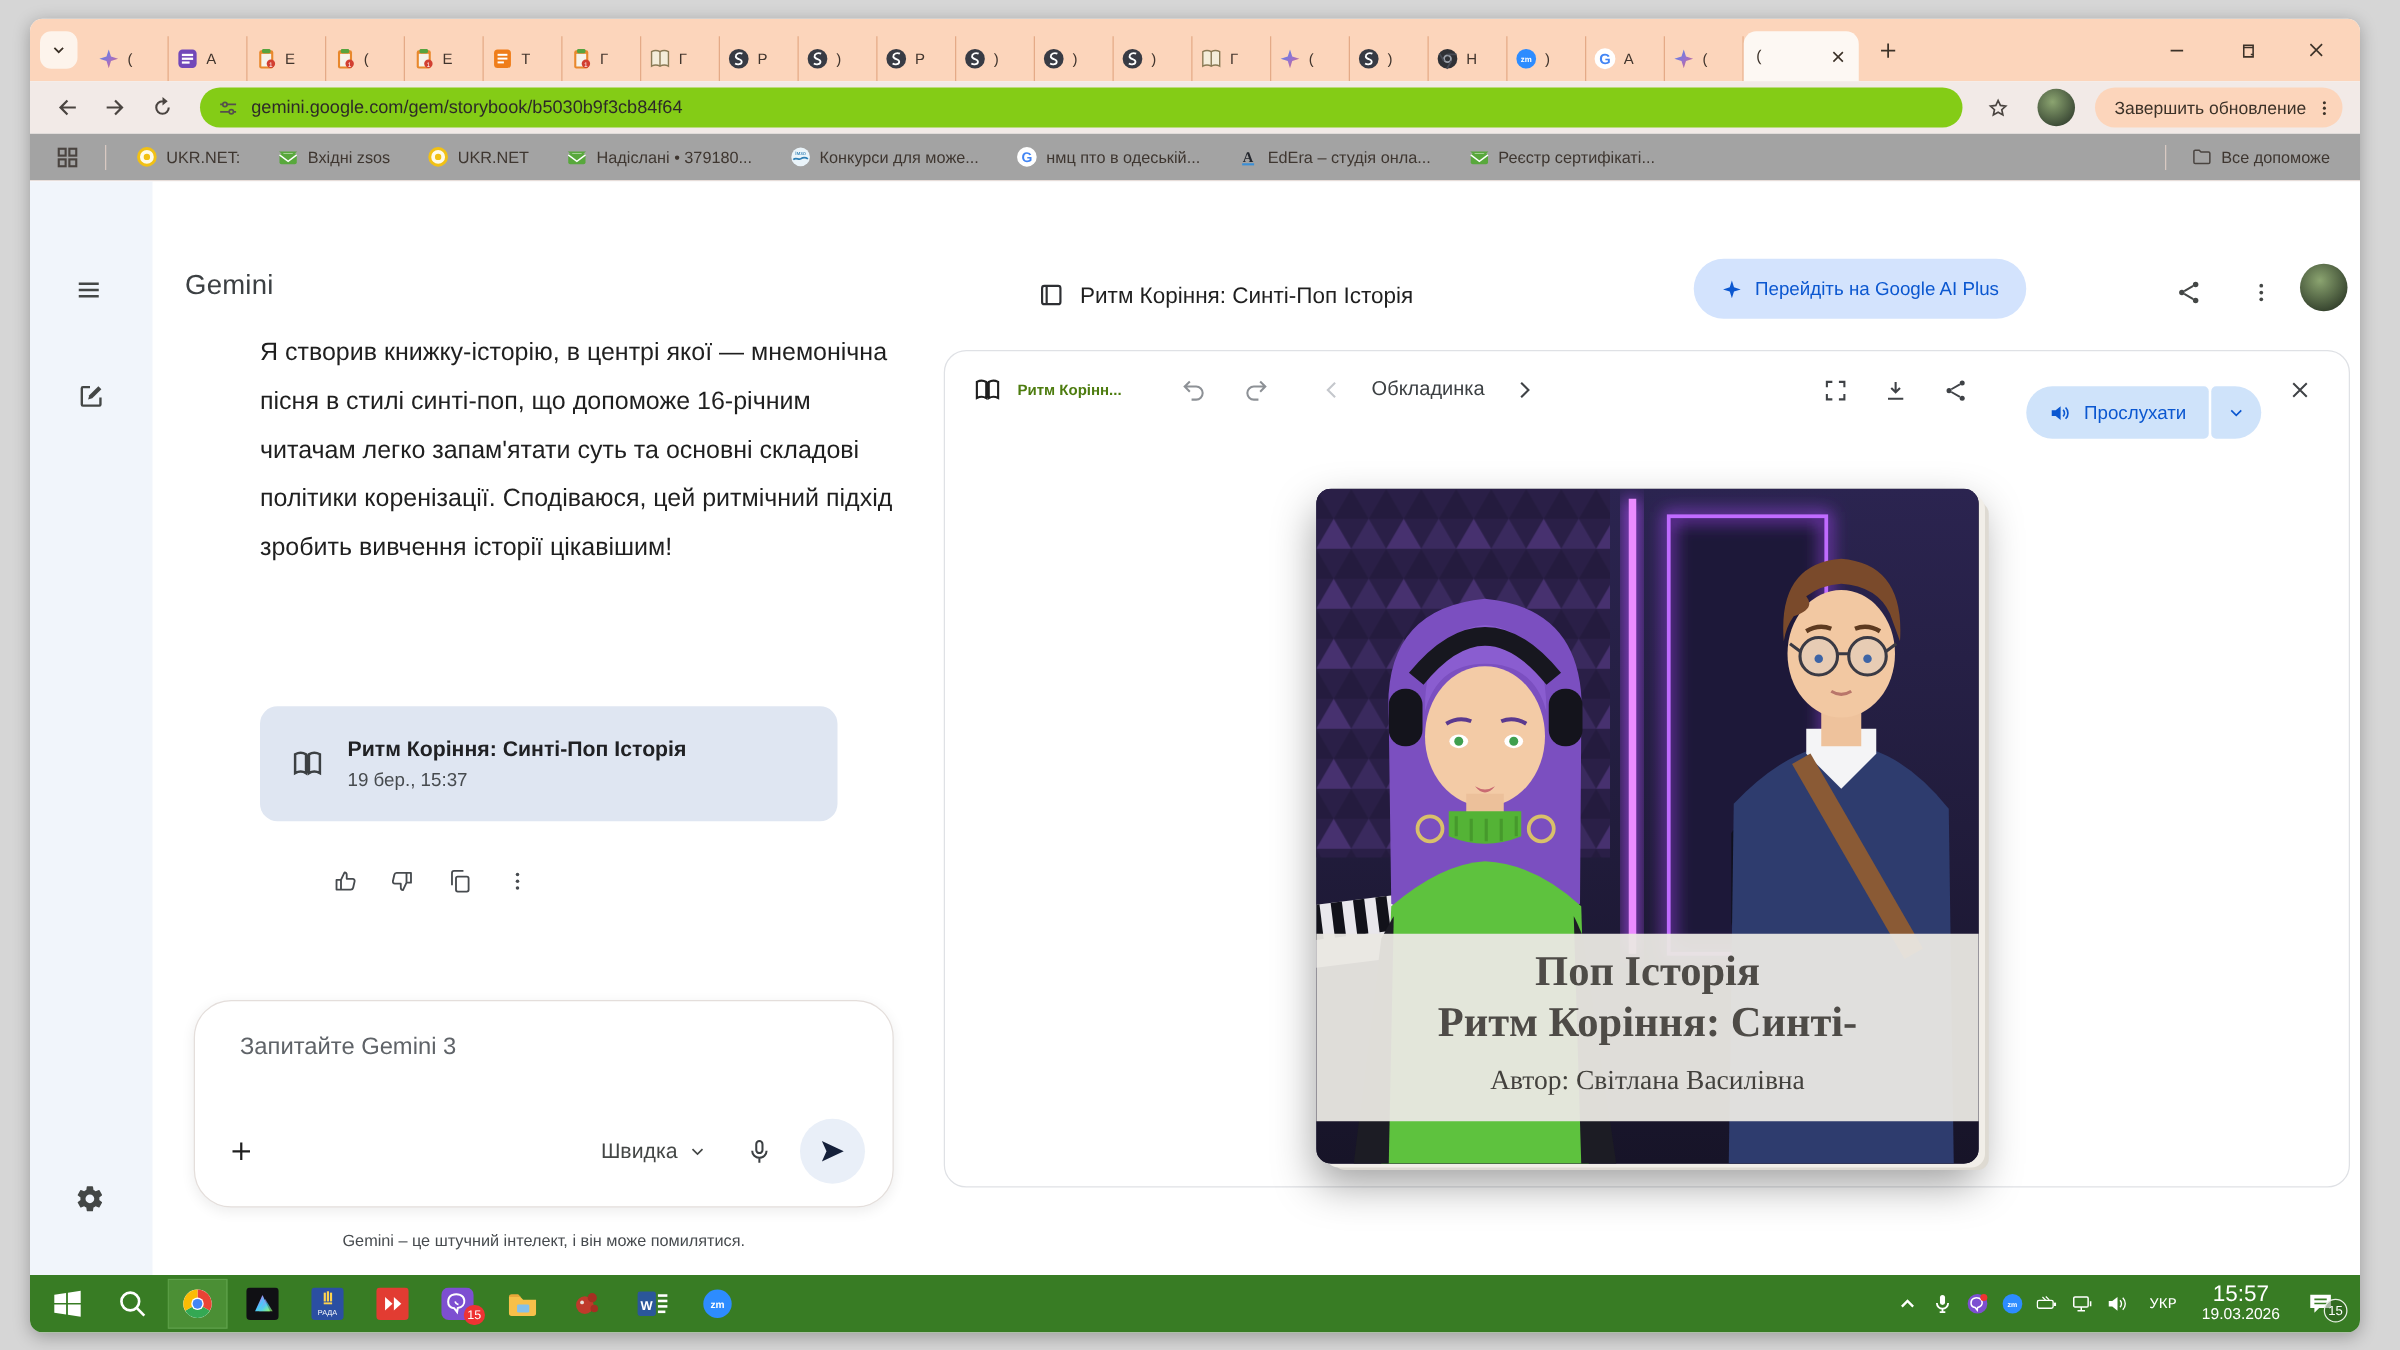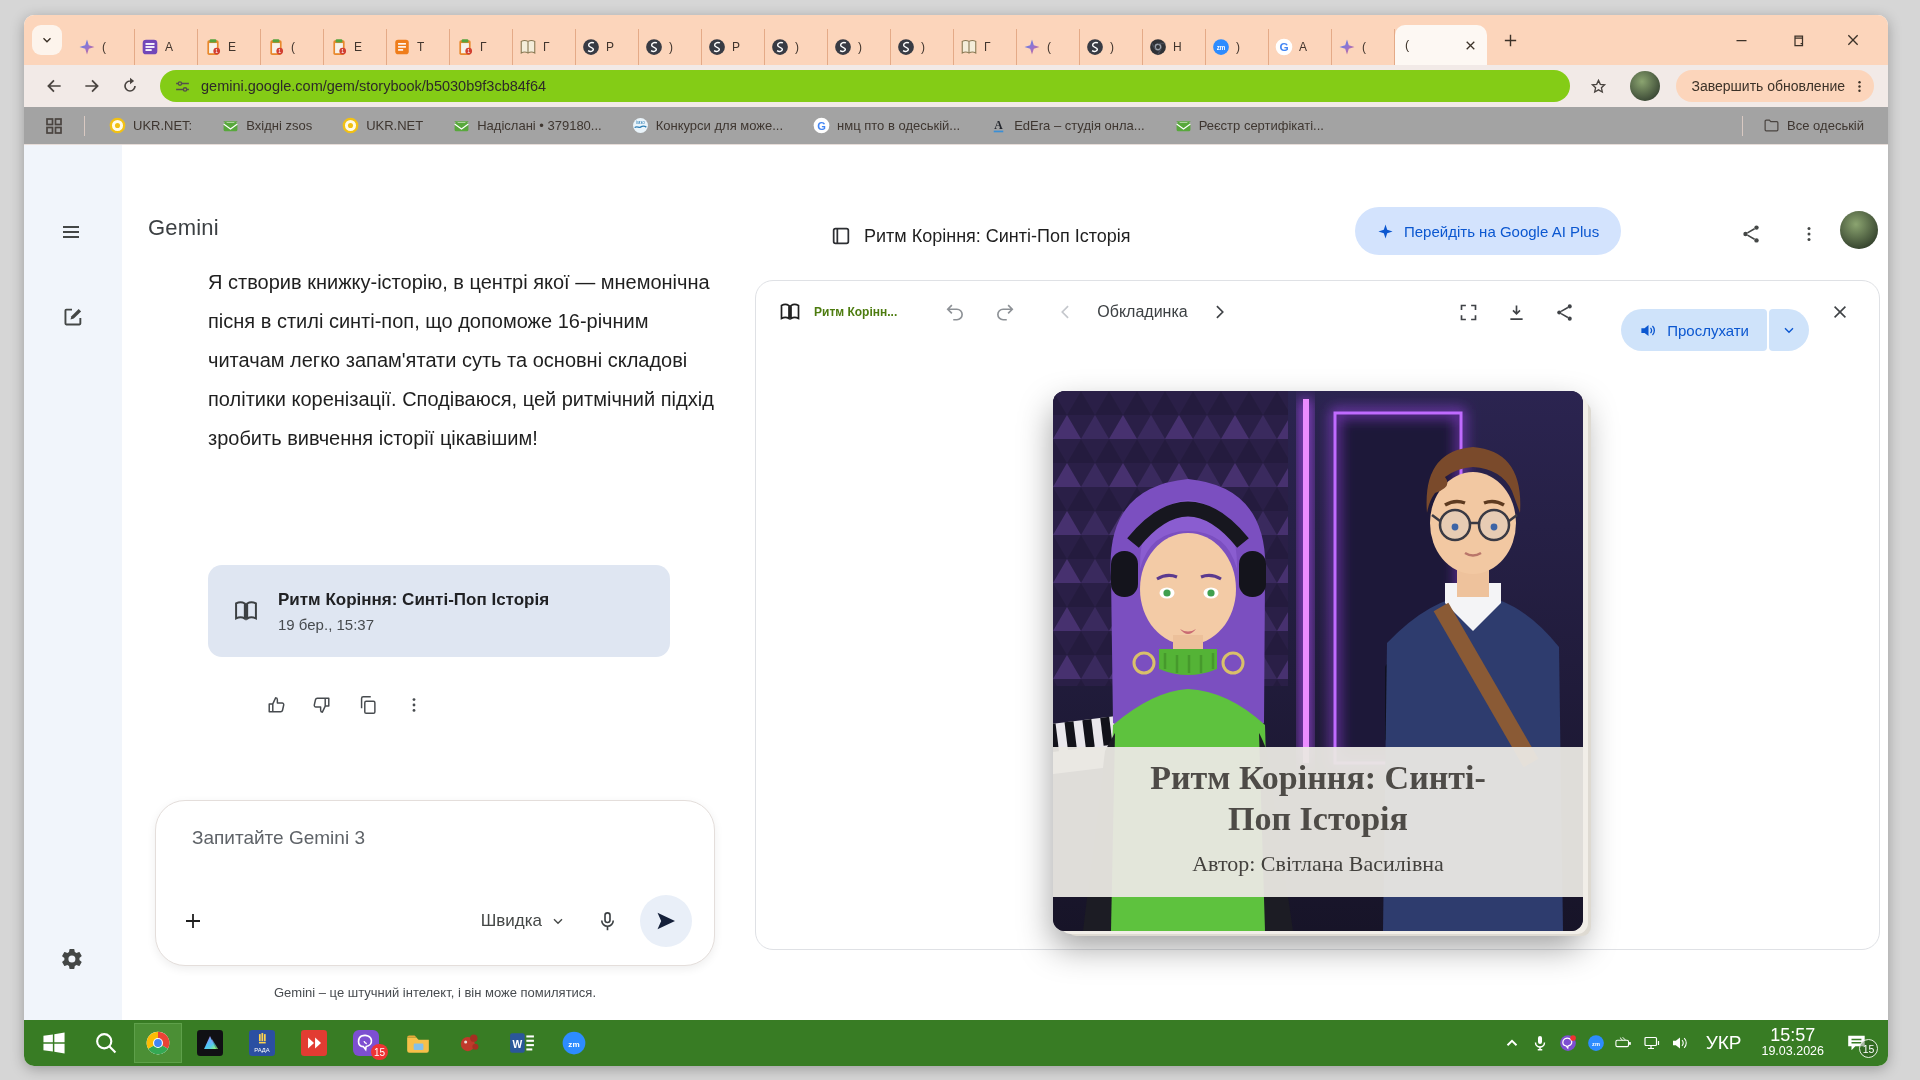--- a/index.html
+++ b/index.html
@@ -103,21 +103,21 @@
   
   .taskbar { height:46px; background:#387c24; flex:none; display:flex; align-items:center; padding:0 6px; }
   .tb-tile { width:48px; height:40px; display:flex; align-items:center; justify-content:center; position:relative; flex:none; }
   .tb-tile svg { width:26px; height:26px; }
   .tb-tile.active-app { background:#4b8f35; box-shadow:inset 0 0 0 1px #5ea04a; }
   .tb-badge { position:absolute; right:2px; bottom:3px; min-width:16px; height:16px; border-radius:8px; background:#e33; color:#fff;
       font-size:10px; display:flex; align-items:center; justify-content:center; padding:0 3px; }
   .tray { margin-left:auto; display:flex; align-items:center; gap:4px; padding-right:4px; }
   .tray-ic { width:28px; height:30px; display:flex; align-items:center; justify-content:center; flex:none; }
   .tray-ic svg { width:18px; height:18px; }
-  .tray-lang { color:#fff; font-size:19px; padding:0 8px; }
+  .tray-lang { color:#fff; font-size:12px; padding:0 8px;font-family:Liberation Mono, monospace; }
   .tray-clock { color:#fff; text-align:center; line-height:16px; padding:0 8px; }
   .tray-clock .t { font-size:18px; }
   .tray-clock .d { font-size:12.5px; }
   .tray-notif { position:relative; width:42px; height:34px; display:flex; align-items:center; justify-content:center; }
   .notif-badge { position:absolute; right:0px; bottom:2px; width:19px; height:19px; border-radius:50%; border:1.5px solid #e8f0e4;
       color:#fff; font-size:10.5px; display:flex; align-items:center; justify-content:center; background:rgba(40,80,30,.4); }
 </style>
 </head>
 <body>
 
@@ -515,21 +515,21 @@
             </span>
             <span class="blabel">Реєстр сертифікаті...</span>
           </div>
         </div>
       <div class="bm-right">
         <div class="bm-divider"></div>
         <div class="bookmark">
           <svg width="17" height="17" viewBox="0 0 24 24">
               <path d="M3 6a1.5 1.5 0 0 1 1.5-1.5H9l2 2h8.5A1.5 1.5 0 0 1 21 8v10a1.5 1.5 0 0 1-1.5 1.5h-15A1.5 1.5 0 0 1 3 18z" fill="none" stroke="#4a4440" stroke-width="1.7"></path>
             </svg>
-          <span class="blabel">Все одеській</span>
+          <span class="blabel">Все допоможе</span>
         </div>
       </div>
     </div>
 
     <div class="content">
       <div class="rail"></div>
 
       <div class="icon-btn" style="left:32px;top:72px;width:30px;height:30px">
         <svg width="24" height="24" viewBox="0 0 24 24">
             <g stroke="#444746" stroke-width="2">
@@ -829,22 +829,22 @@
               <rect x="120" y="244" width="30" height="28" fill="#ecc09a"></rect>
               <path d="M52 540 L60 334 Q100 300 135 298 Q175 300 212 334 L218 540 Z" fill="#5ec23e"></path>
               <path d="M106 258 h58 v20 q-29 12 -58 0 Z" fill="#54b336"></path>
               <path d="M112 262 v16 M124 264 v18 M136 264 v18 M148 264 v18 M160 262 v16" stroke="#46992c" stroke-width="2.5"></path>
               <path d="M30 540 L52 360 Q60 345 62 342 L58 540 Z" fill="#1c1c24"></path>
               <path d="M240 540 L214 360 Q208 345 206 342 L212 540 Z" fill="#1c1c24"></path>
             </g>
           </svg>
           <div class="cover-band">
             <div class="title-wrap">
+              <div class="title-line">Поп Історія</div>
               <div class="title-line">Ритм Коріння: Синті-</div>
-              <div class="title-line">Поп Історія</div>
             </div>
             <div class="author">Автор: Світлана Василівна</div>
           </div>
         </div>
       </div>
     </div>
 
     <div class="taskbar">
       <div id="taskbar-apps" style="display:flex;align-items:center;gap:4px">
           <div class="tb-tile">

